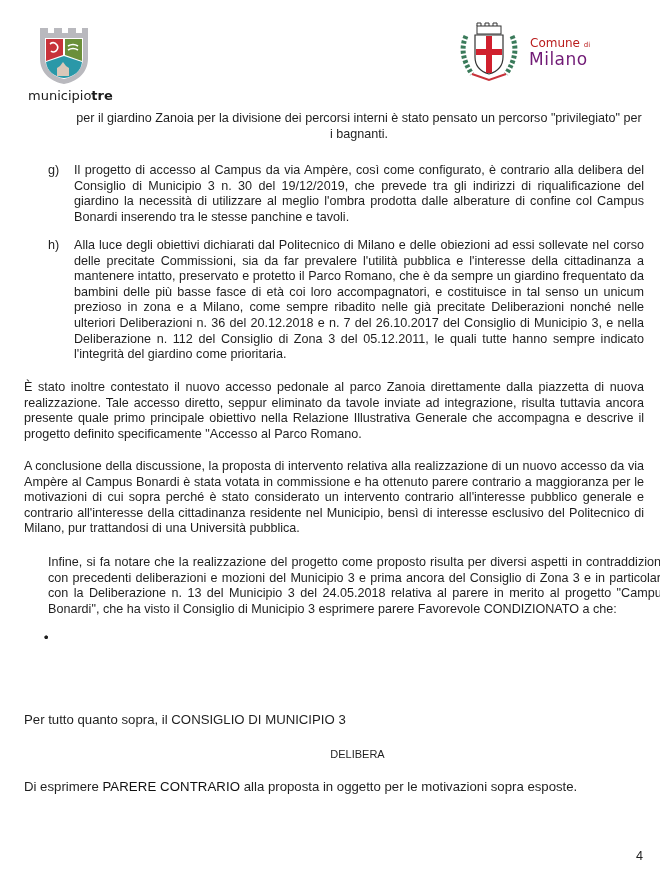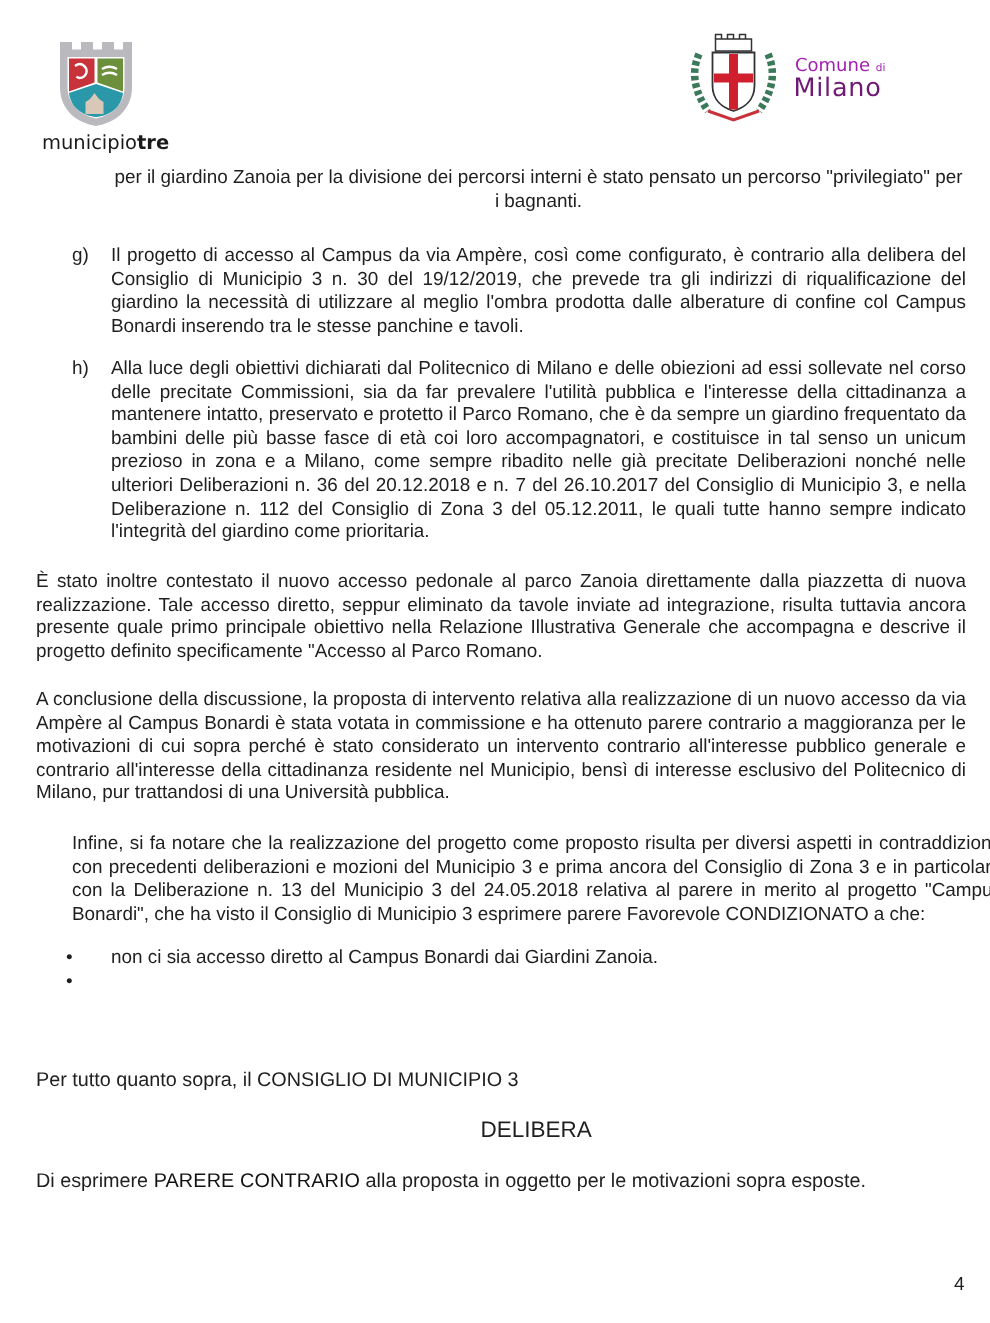--- a/index.html
+++ b/index.html
@@ -12,21 +12,21 @@
   .logo-left svg { display: block; margin: 0 auto; }
   .logo-left .label {
     font-family: "DejaVu Sans", sans-serif; font-size: 13px; color: #1a1a1a;
     text-align: center; margin-top: 2px; letter-spacing: 0;
   }
   .logo-left .label b { font-weight: bold; }
   .logo-right { position: absolute; left: 456px; top: 22px; width: 150px; height: 60px; }
   .logo-right svg { position: absolute; left: 0; top: 0; }
   .logo-right .comune {
     position: absolute; left: 74px; top: 14px; font-family: "DejaVu Sans", sans-serif;
-    font-size: 12px; color: #a21caf;
+    font-size: 12px; color: #b91c1c;
   }
   .logo-right .comune small { font-size: 7px; }
   .logo-right .milano {
     position: absolute; left: 73px; top: 27px; font-family: "DejaVu Sans", sans-serif;
     font-size: 17px; color: #701a75; letter-spacing: 0.5px;
   }
 
   .text {
     position: absolute; font-size: 12.6px; line-height: 15.6px;
     text-align: justify;
@@ -41,21 +41,21 @@
   .para { left: 24px; width: 620px; text-align-last: left; }
   .p1 { top: 380px; }
   .p2 { top: 459px; }
   .p3 { top: 555px; margin-left: 24px; }
 
   .bullets { position: absolute; left: 44px; top: 631px; width: 600px; }
   .bullet { position: relative; padding-left: 30px; font-size: 12.6px; line-height: 15.6px; }
   .bullet .dot { position: absolute; left: 0; top: 0; }
 
   .closing { position: absolute; left: 24px; top: 712px; font-size: 13.2px; line-height: 16px; }
-  .delibera { position: absolute; left: 0; width: 660px; text-align: center; top: 746px; font-size: 15px; line-height: 16px; padding-left: 55px; box-sizing: border-box; }
+  .delibera { position: absolute; left: 0; width: 660px; text-align: center; top: 746px; font-size: 11px; line-height: 16px; padding-left: 55px; box-sizing: border-box; }
   .final { position: absolute; left: 24px; top: 779px; font-size: 13.2px; line-height: 16px; }
   .final .strong { font-weight: normal; color: #111; letter-spacing: 0.1px; }
   .page-num { position: absolute; left: 636px; top: 849px; font-size: 12.6px; }
 </style>
 </head>
 <body>
 
 <div class="logo-left">
   <svg width="56" height="62" viewBox="0 0 56 62">
 
@@ -101,21 +101,20 @@
   <div class="body">Alla luce degli obiettivi dichiarati dal Politecnico di Milano e delle obiezioni ad essi sollevate nel corso delle precitate Commissioni, sia da far prevalere l'utilità pubblica e l'interesse della cittadinanza a mantenere intatto, preservato e protetto il Parco Romano, che è da sempre un giardino frequentato da bambini delle più basse fasce di età coi loro accompagnatori, e costituisce in tal senso un unicum prezioso in zona e a Milano, come sempre ribadito nelle già precitate Deliberazioni nonché nelle ulteriori Deliberazioni n. 36 del 20.12.2018 e n. 7 del 26.10.2017 del Consiglio di Municipio 3, e nella Deliberazione  n. 112 del Consiglio di Zona 3 del 05.12.2011, le quali tutte hanno sempre indicato l'integrità del giardino come prioritaria.</div>
 </div>
 
 <div class="text para p1">È stato inoltre contestato il nuovo accesso pedonale al parco Zanoia direttamente dalla piazzetta di nuova realizzazione.  Tale accesso diretto, seppur eliminato da tavole inviate ad integrazione, risulta tuttavia ancora presente quale primo principale obiettivo nella Relazione Illustrativa Generale che accompagna e descrive il progetto definito specificamente "Accesso al Parco Romano.</div>
 <div class="text para p2">A conclusione della discussione, la proposta di intervento relativa alla realizzazione di un nuovo accesso da via Ampère al Campus Bonardi è stata votata in commissione e ha ottenuto parere contrario a maggioranza per le motivazioni di cui sopra perché è stato considerato un intervento contrario all'interesse pubblico generale e contrario all'interesse della cittadinanza residente nel Municipio, bensì di interesse esclusivo del Politecnico di Milano, pur trattandosi di una Università pubblica.</div>
 <div class="text para p3">Infine, si fa notare che la realizzazione del progetto come proposto risulta per diversi aspetti in contraddizione con precedenti deliberazioni e mozioni del Municipio 3 e prima ancora del Consiglio di Zona 3 e in particolare con la Deliberazione n. 13 del Municipio 3 del 24.05.2018 relativa al parere in merito al progetto "Campus Bonardi", che ha visto il Consiglio di Municipio 3 esprimere parere Favorevole CONDIZIONATO a che:</div>
 
 <div class="bullets">
   <div class="bullet">
     <span class="dot">•</span>
-    <span>non ci sia accesso diretto al Campus Bonardi dai Giardini Zanoia.</span>
   </div>
   <div class="bullet">
     <span class="dot">•</span>
   </div>
 </div>
 
 <div class="closing">Per tutto quanto sopra, il CONSIGLIO DI MUNICIPIO 3</div>
 <div class="delibera">DELIBERA</div>
 <div class="final">
   <span>Di esprimere </span><span class="strong">PARERE CONTRARIO</span><span> alla proposta in oggetto per le motivazioni sopra esposte.</span>

